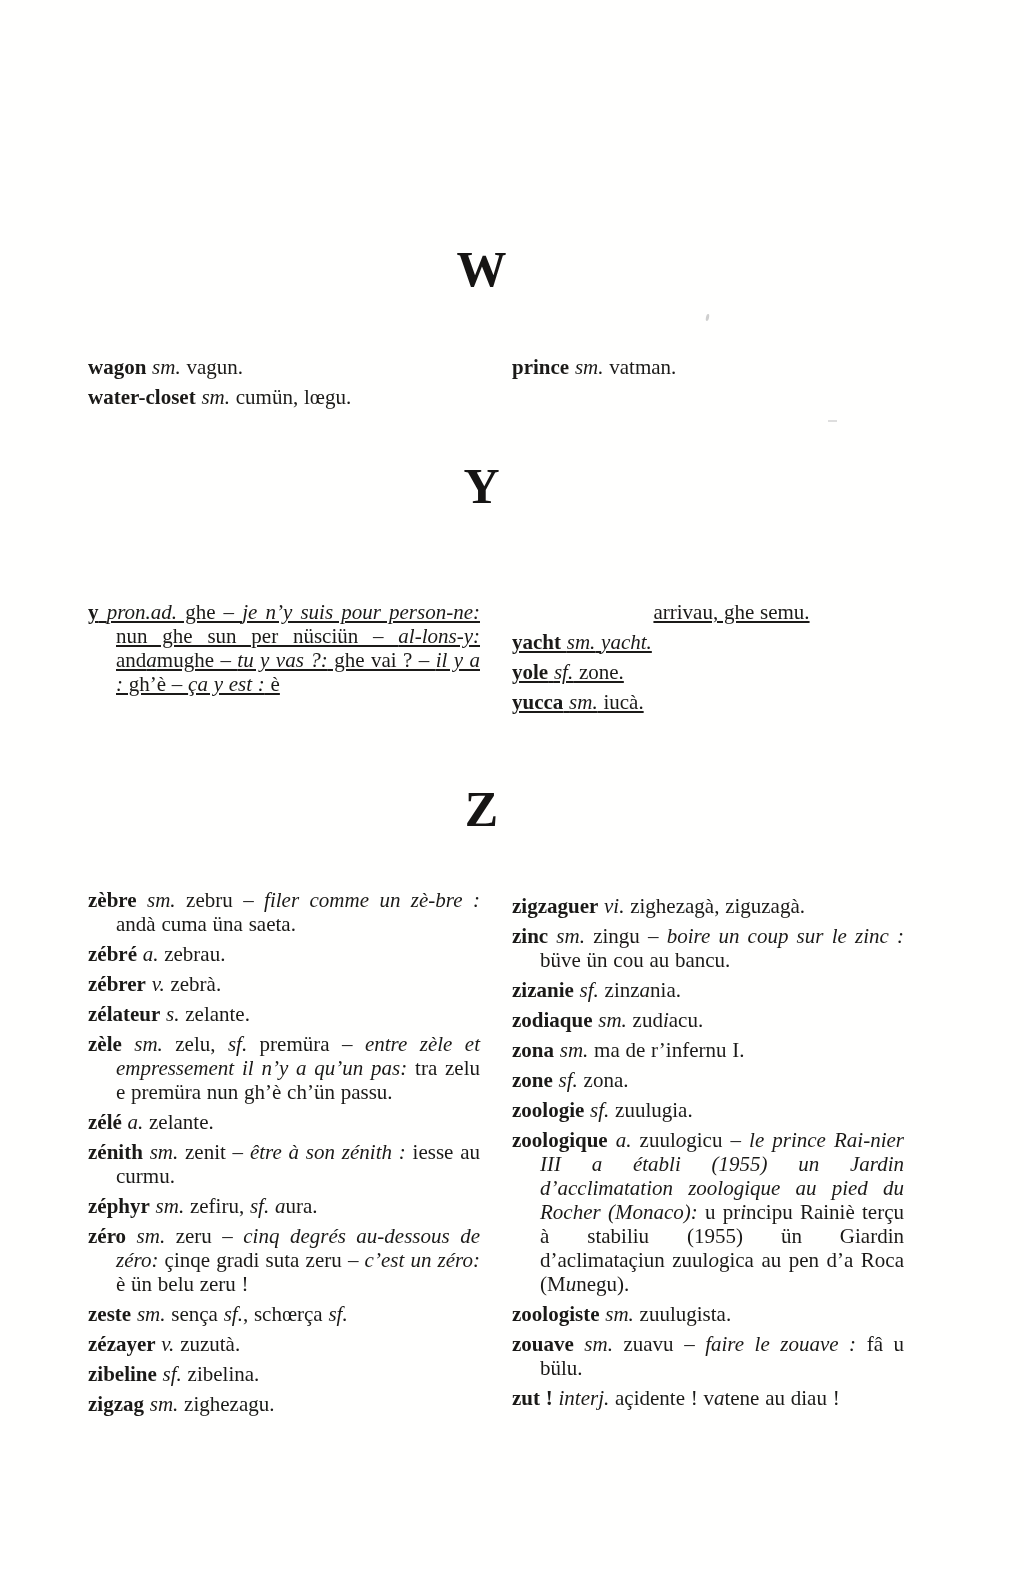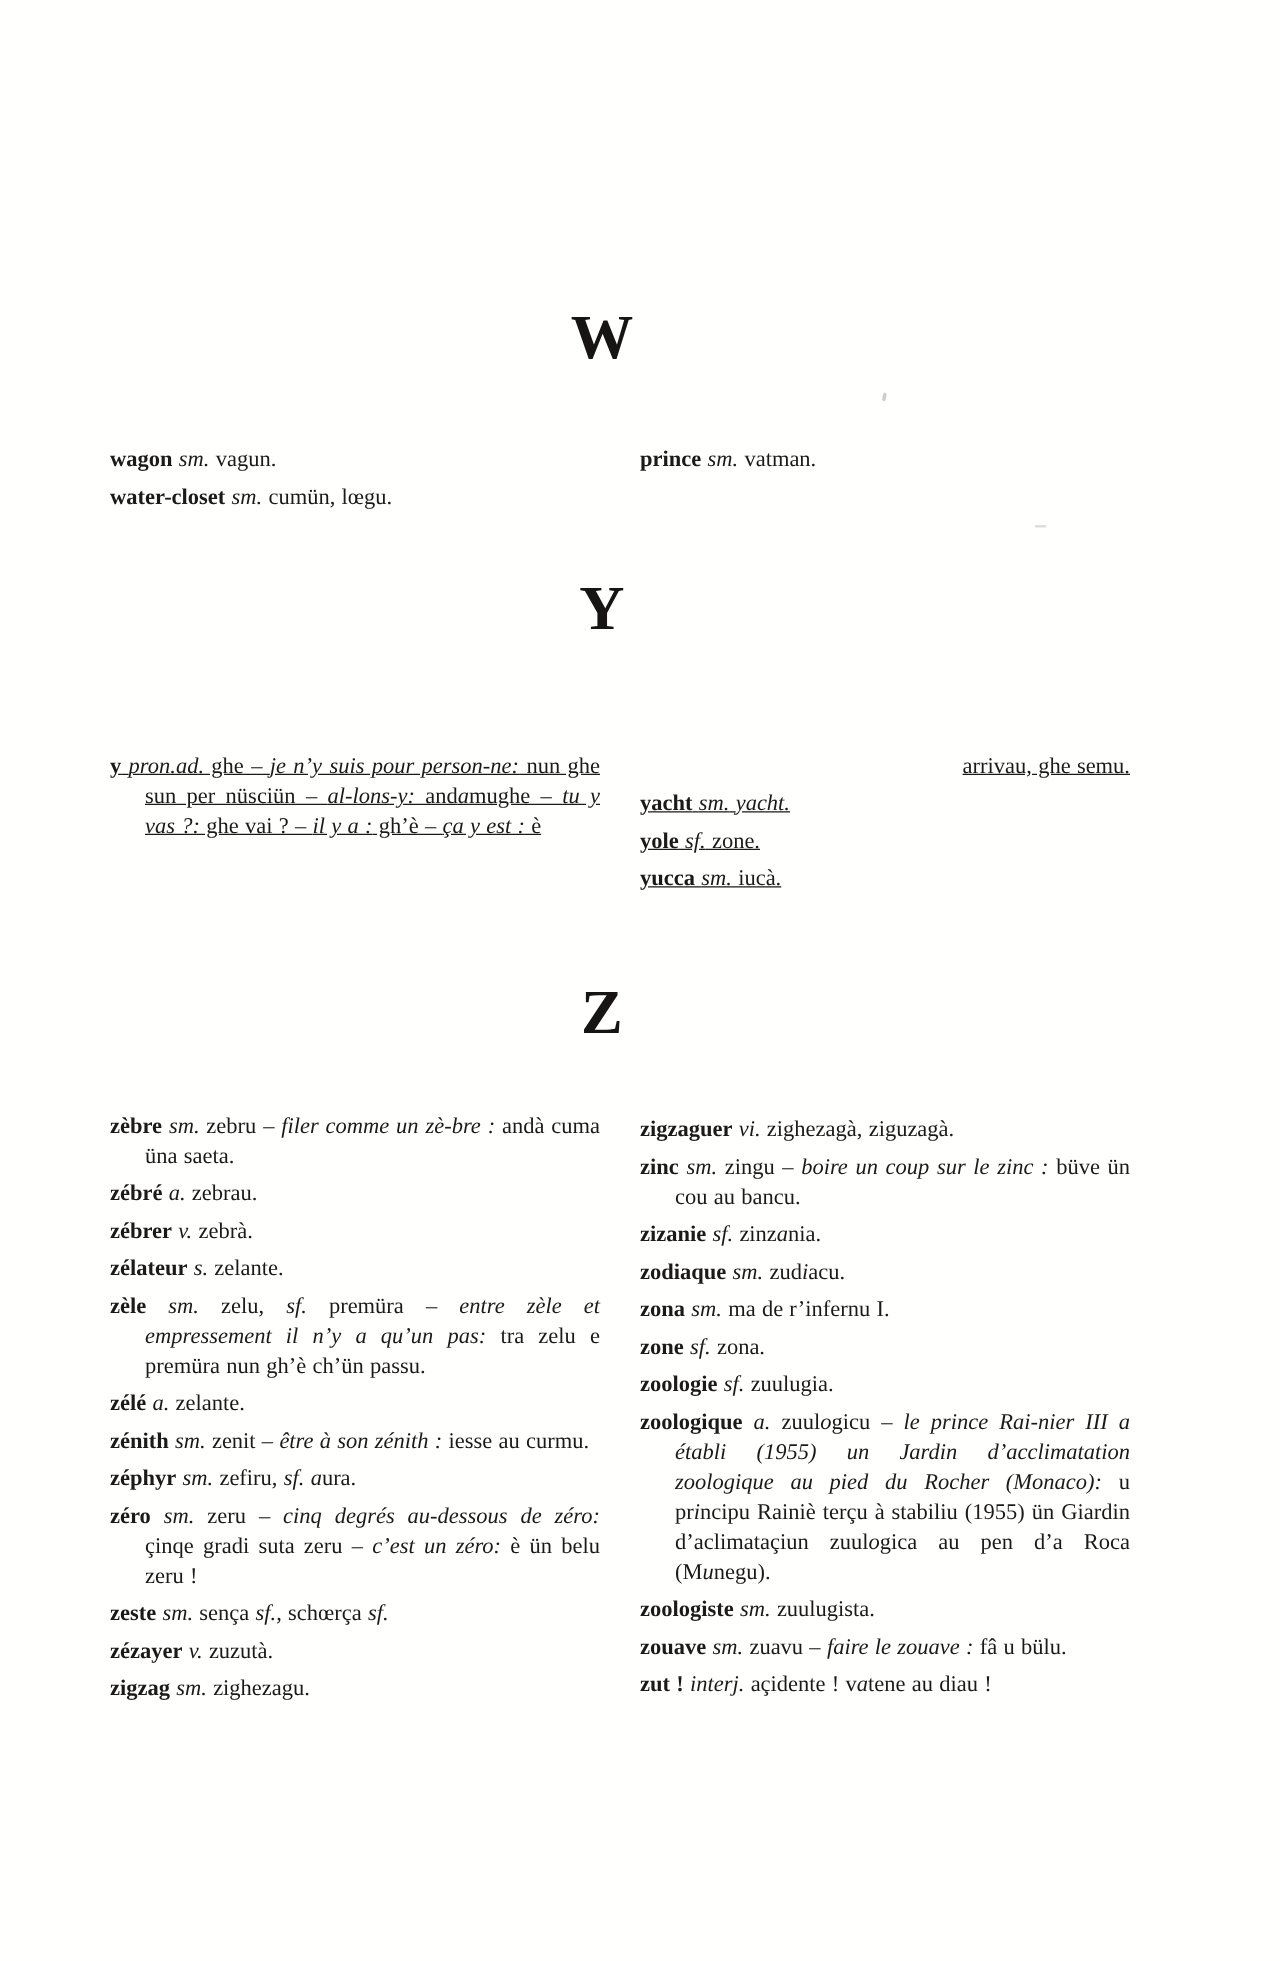--- a/index.html
+++ b/index.html
@@ -30,31 +30,31 @@
   .columns {
     display: flex;
     gap: 32px;
   }
   .columns.w { margin-top: 61px; }
   .columns.y { margin-top: 89px; text-decoration: underline; }
   .columns.z { margin-top: 54px; align-items: center; }
   .col { flex: 1 1 0; min-width: 0; }
   .entry {
     margin: 0 0 6px 0;
-    font-size: 18px;
+    font-size: 21px;
     line-height: 24px;
     text-align: justify;
     padding-left: 28px;
     text-indent: -28px;
     word-spacing: 0.5px;
   }
   .entry.cont {
     padding-left: 47px;
     text-indent: 0;
-    text-align: right;
+    text-align: center;
   }
   .entry .b { font-weight: bold; }
   .entry .i { font-style: italic; }
   .speck { position: absolute; pointer-events: none; }
   .speck-1 { left: 706px; top: 314px; width: 3px; height: 7px; background: #a8a8a8; opacity: .55; border-radius: 45%; transform: rotate(12deg); }
   .speck-2 { left: 828px; top: 420px; width: 9px; height: 2px; background: #bdbdbd; opacity: .5; }
 </style>
 </head>
 <body>
 
@@ -98,20 +98,21 @@
           <p class="entry"><span class="b">zébré</span><span> </span><span class="i">a.</span><span> zebrau.</span></p>
           <p class="entry"><span class="b">zébrer</span><span> </span><span class="i">v.</span><span> zebrà.</span></p>
           <p class="entry"><span class="b">zélateur</span><span> </span><span class="i">s.</span><span> zelante.</span></p>
           <p class="entry"><span class="b">zèle</span><span> </span><span class="i">sm.</span><span> zelu, </span><span class="i">sf.</span><span> premüra – </span><span class="i">entre zèle et empressement il n’y a qu’un pas:</span><span> tra zelu e premüra nun gh’è ch’ün passu.</span></p>
           <p class="entry"><span class="b">zélé</span><span> </span><span class="i">a.</span><span> zelante.</span></p>
           <p class="entry"><span class="b">zénith</span><span> </span><span class="i">sm.</span><span> zenit – </span><span class="i">être à son zénith :</span><span> iesse au curmu.</span></p>
           <p class="entry"><span class="b">zéphyr</span><span> </span><span class="i">sm.</span><span> zefiru, </span><span class="i">sf.</span><span> </span><span class="i">a</span><span>ura.</span></p>
           <p class="entry"><span class="b">zéro</span><span> </span><span class="i">sm.</span><span> zeru – </span><span class="i">cinq degrés au-dessous de zéro:</span><span> çinqe gradi suta zeru – </span><span class="i">c’est un zéro:</span><span> è ün belu zeru !</span></p>
           <p class="entry"><span class="b">zeste</span><span> </span><span class="i">sm.</span><span> sença </span><span class="i">sf.</span><span>, schœrça </span><span class="i">sf.</span></p>
           <p class="entry"><span class="b">zézayer</span><span> </span><span class="i">v.</span><span> zuzutà.</span></p>
+          <p class="entry"><span class="b">zibeline</span><span> </span><span class="i">sf.</span><span> zibelina.</span></p>
           <p class="entry"><span class="b">zigzag</span><span> </span><span class="i">sm.</span><span> zighezagu.</span></p>
         </div>
       <div class="col">
           <p class="entry"><span class="b">zigzaguer</span><span> </span><span class="i">vi.</span><span> zighezagà, ziguzagà.</span></p>
           <p class="entry"><span class="b">zinc</span><span> </span><span class="i">sm.</span><span> zingu – </span><span class="i">boire un coup sur le zinc :</span><span> büve ün cou au bancu.</span></p>
           <p class="entry"><span class="b">zizanie</span><span> </span><span class="i">sf.</span><span> zinz</span><span class="i">a</span><span>nia.</span></p>
           <p class="entry"><span class="b">zodiaque</span><span> </span><span class="i">sm.</span><span> zud</span><span class="i">i</span><span>acu.</span></p>
           <p class="entry"><span class="b">zona</span><span> </span><span class="i">sm.</span><span> ma de r’infernu I.</span></p>
           <p class="entry"><span class="b">zone</span><span> </span><span class="i">sf.</span><span> zona.</span></p>
           <p class="entry"><span class="b">zoologie</span><span> </span><span class="i">sf.</span><span> zuulugia.</span></p>

